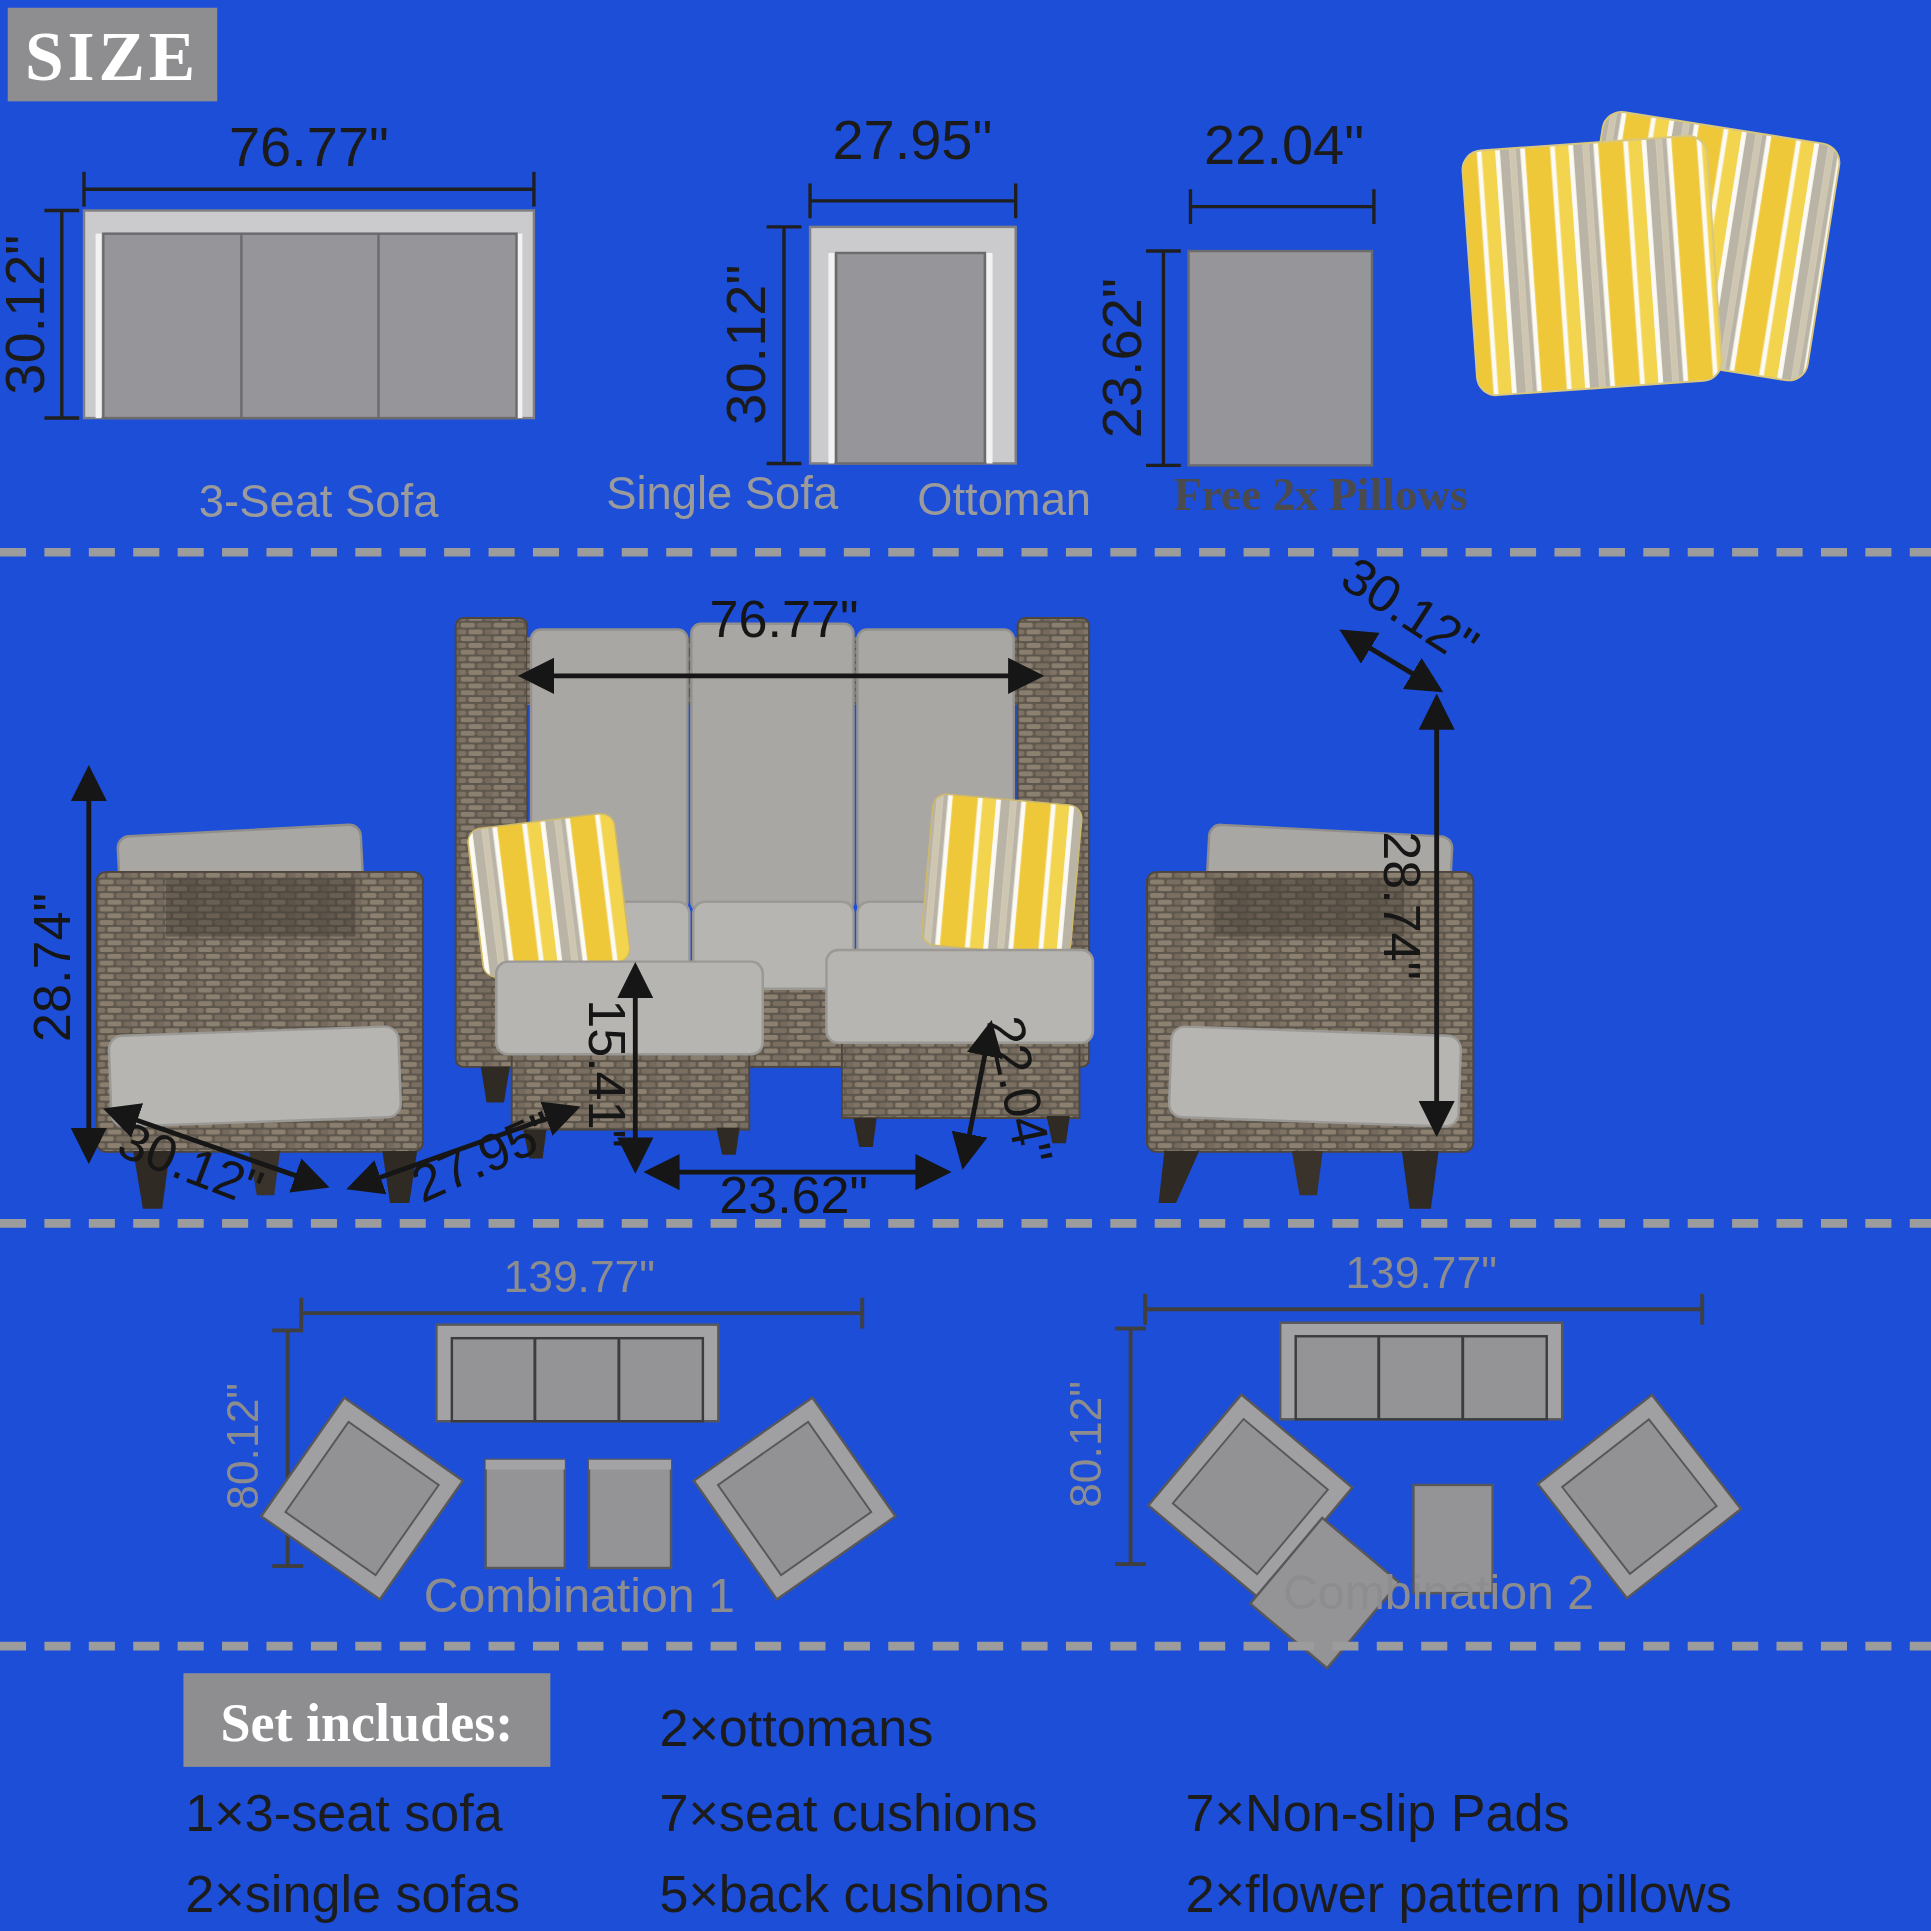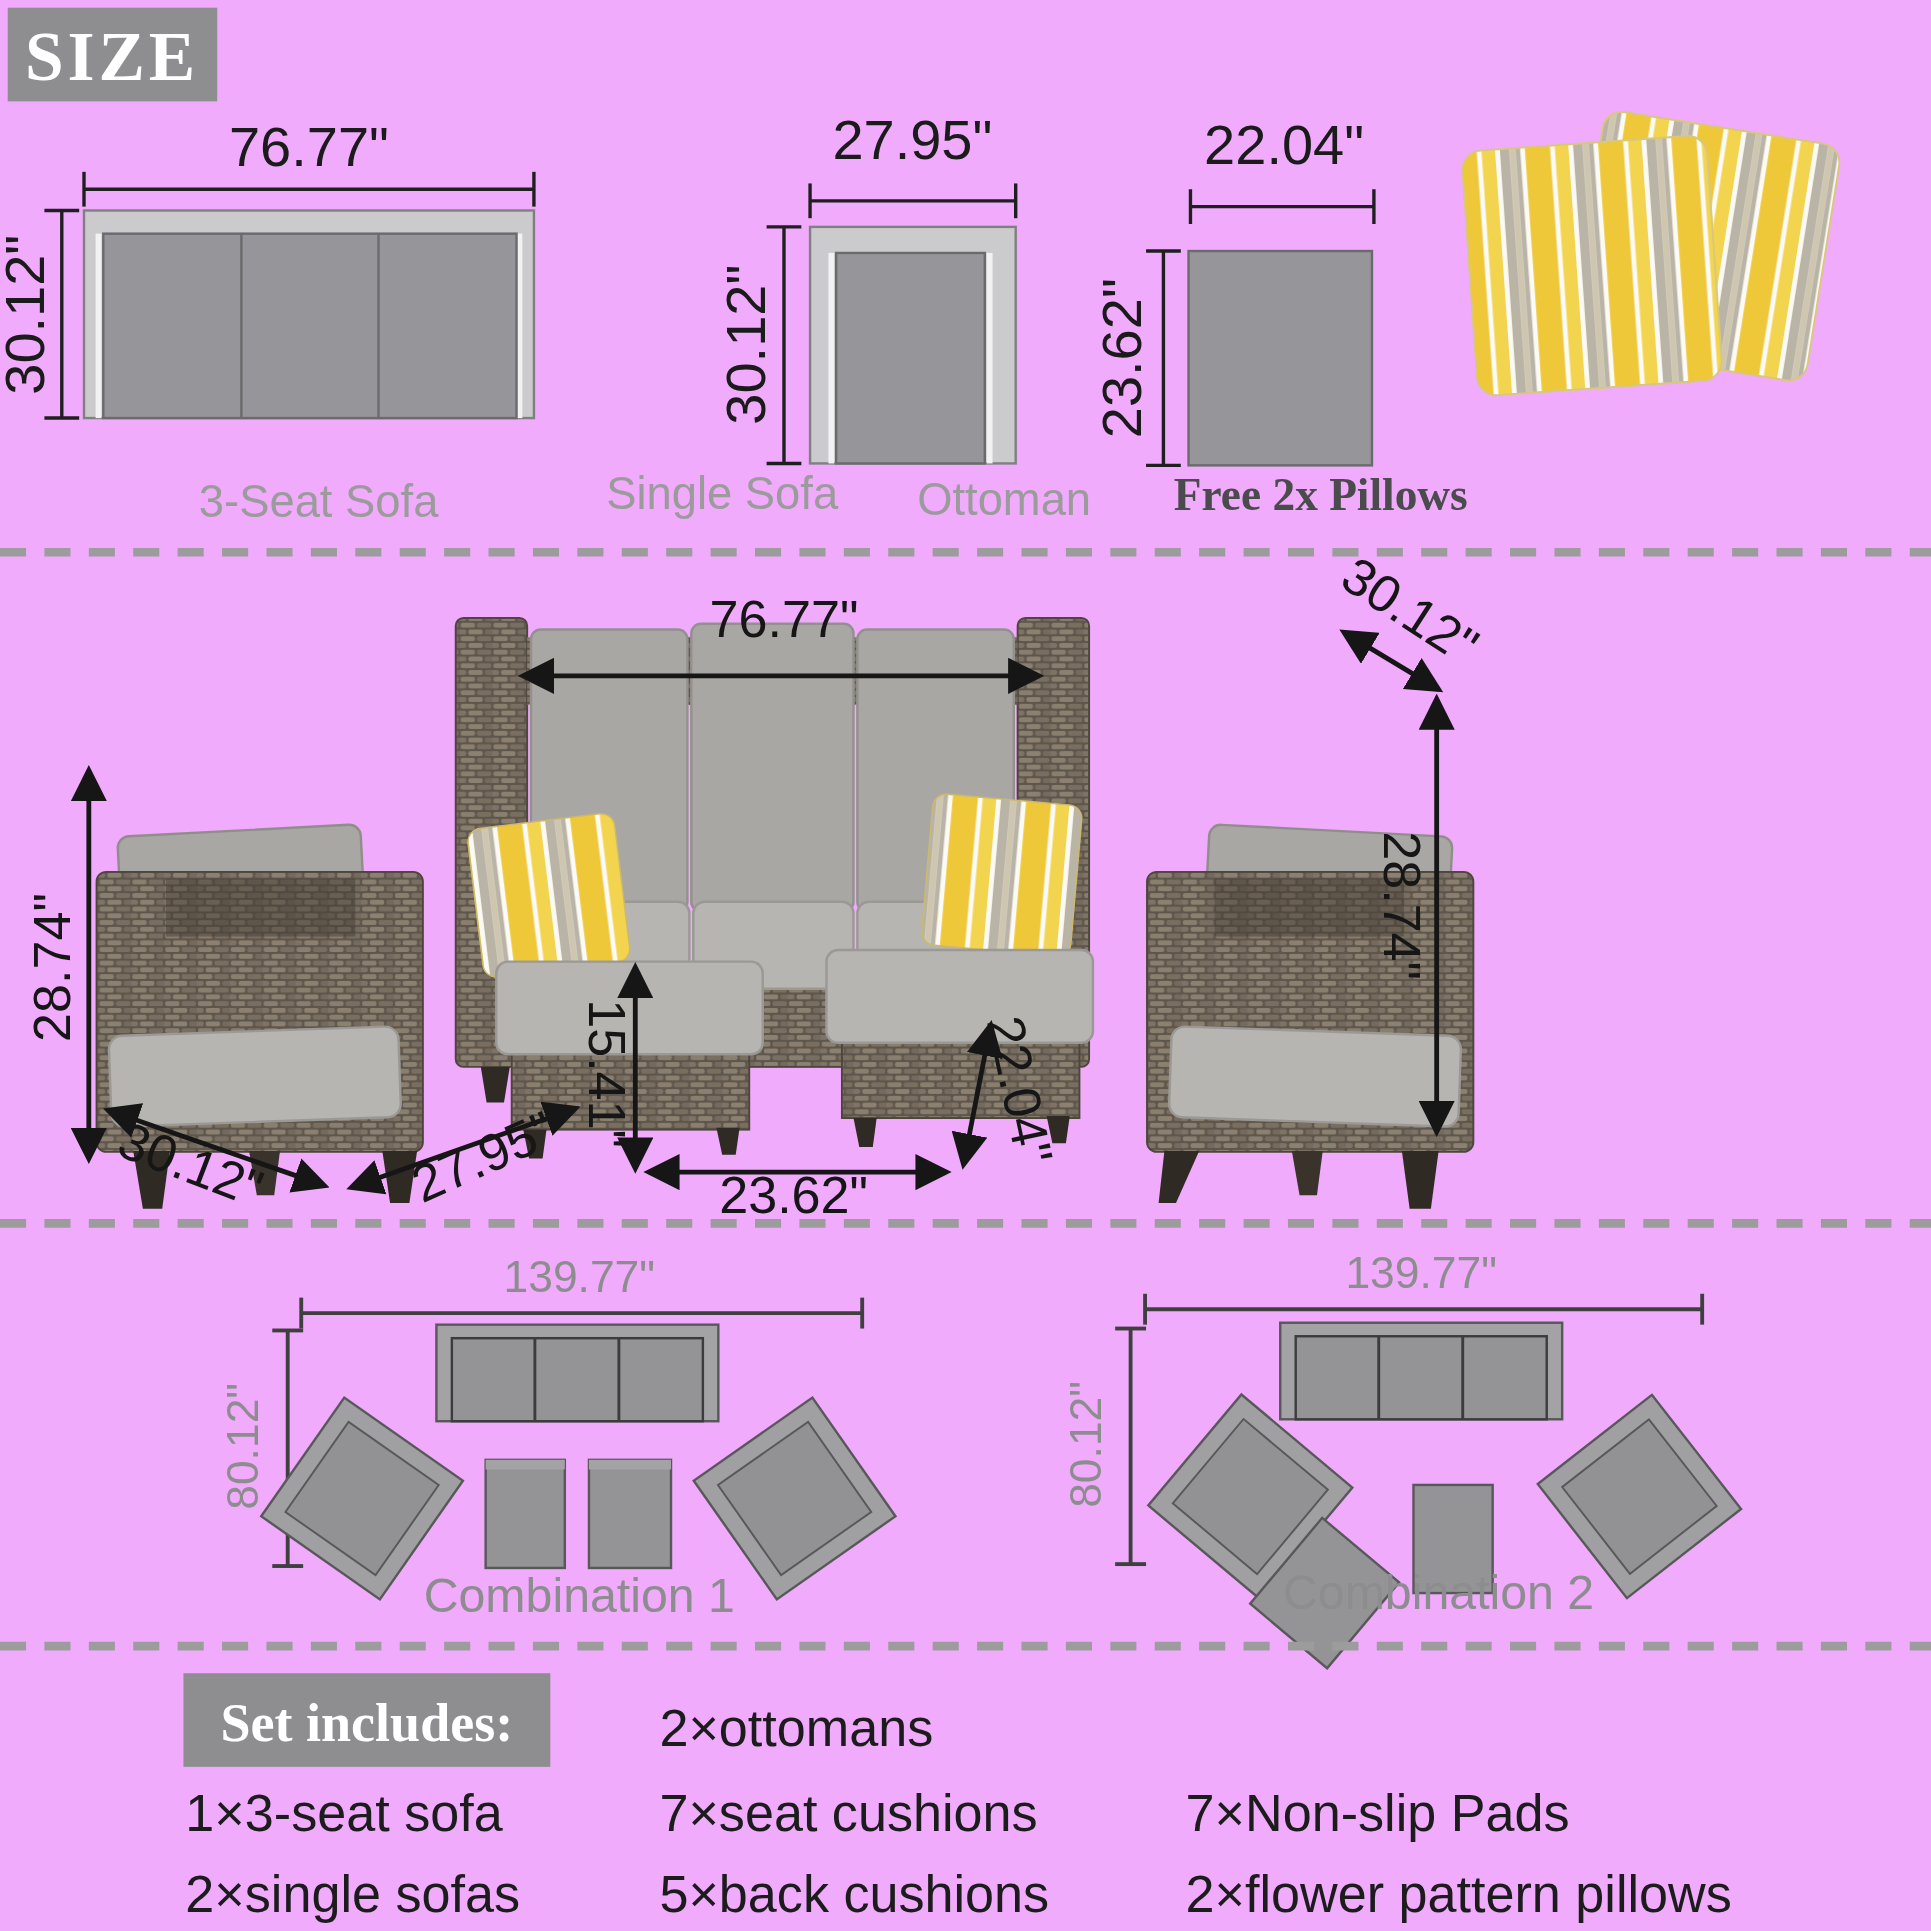--- a/index.html
+++ b/index.html
@@ -1,16 +1,16 @@
 <!DOCTYPE html>
 <html><head>
 <meta charset="utf-8">
 <style>
   html,body{margin:0;padding:0;background:#ffffff;}
-  .stage{position:relative;width:1931px;height:1931px;background:#f0abfc;overflow:hidden;}
+  .stage{position:relative;width:1931px;height:1931px;background:#1d4ed8;overflow:hidden;}
   svg{display:block;}
   text{user-select:none;}
   .dim   {font-family:"Liberation Sans","DejaVu Sans",sans-serif;font-size:58px;fill:#1b1b1b;}
   .dimM  {font-family:"Liberation Sans","DejaVu Sans",sans-serif;font-size:54px;fill:#161616;}
   .lbl   {font-family:"Liberation Sans","DejaVu Sans",sans-serif;font-size:47px;fill:#9b9b9b;}
   .serifW{font-family:"Liberation Serif","DejaVu Serif",serif;font-weight:bold;fill:#ffffff;}
   .serifD{font-family:"Liberation Serif","DejaVu Serif",serif;font-weight:bold;fill:#4b4b4d;font-size:47px;}
   .combo {font-family:"Liberation Sans","DejaVu Sans",sans-serif;font-size:46px;fill:#8d8d8f;}
   .comboL{font-family:"Liberation Sans","DejaVu Sans",sans-serif;font-size:50px;fill:#8d8d8f;}
   .item  {font-family:"Liberation Sans","DejaVu Sans",sans-serif;font-size:54px;fill:#1c1c1c;}

